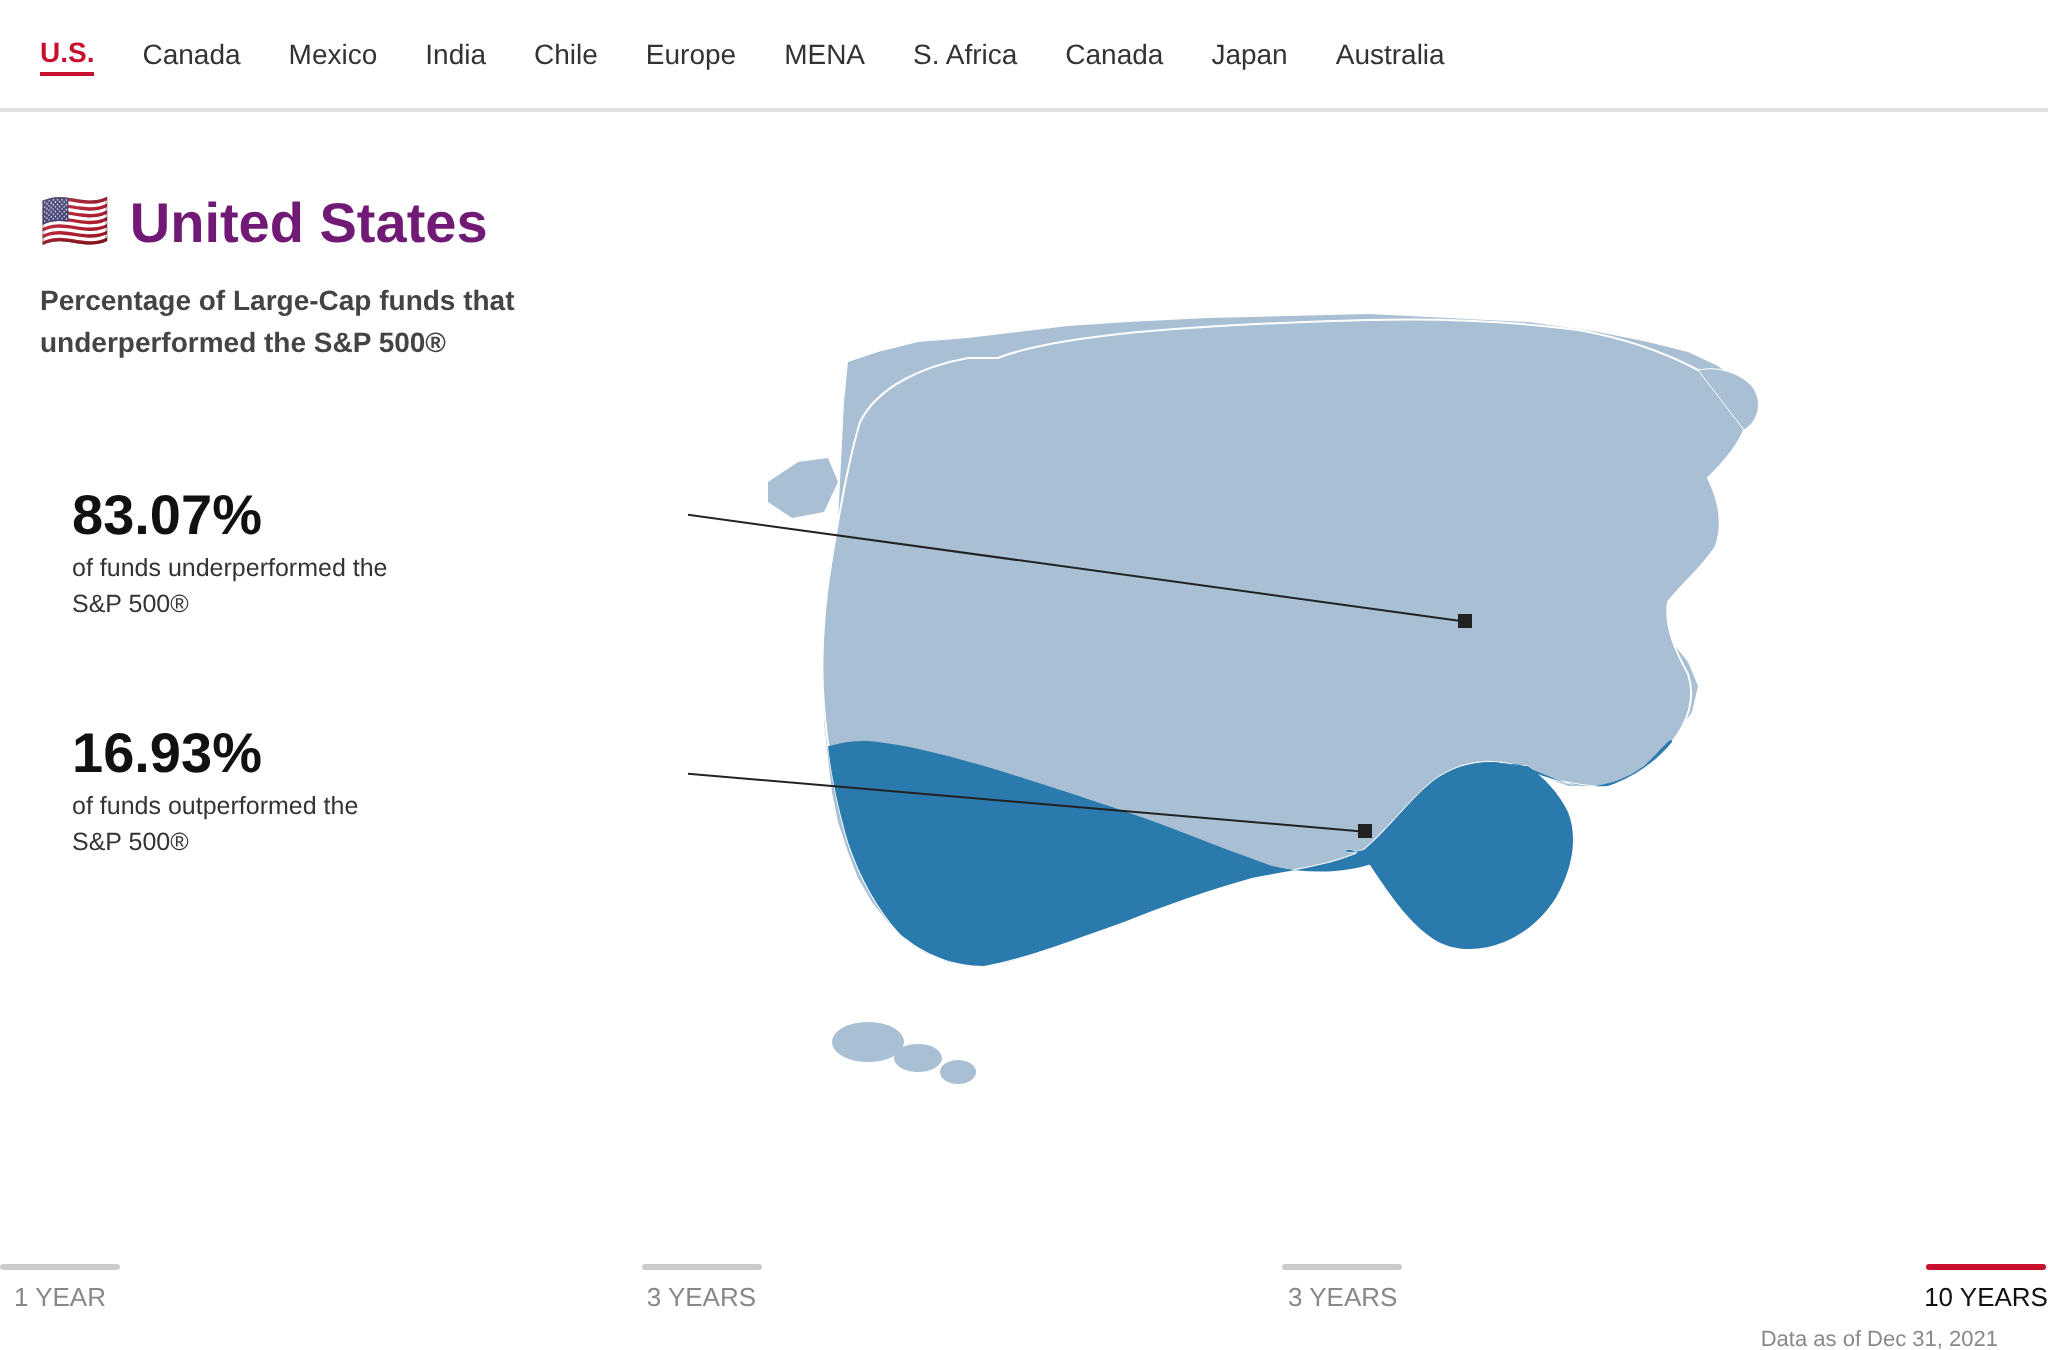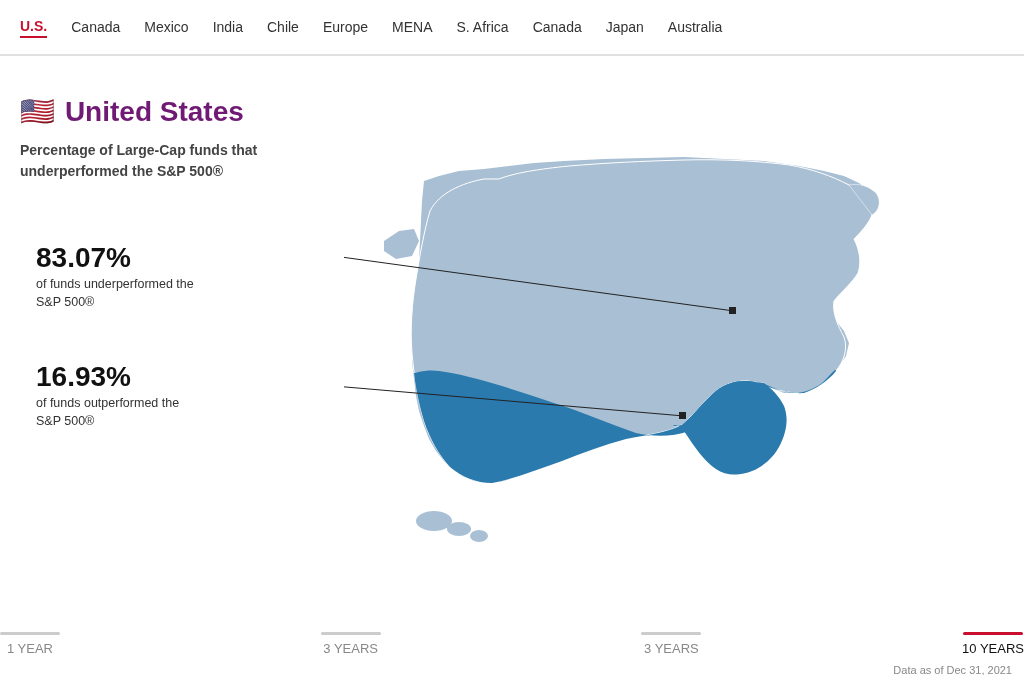--- a/index.html
+++ b/index.html
@@ -123,21 +123,21 @@
       height: 3px;
       background: #ccc;
       border-radius: 2px;
     }
     .time-tab.active .tab-line {
       background: #c8102e;
     }
     .data-source {
       position: absolute;
       bottom: 10px;
-      right: 12px;
+      right: 25px;
       font-size: 11px;
       color: #888;
       font-family: Arial, sans-serif;
     }
     .stat-section {
       margin-top: 60px;
       margin-left: 16px;
     }
     .stat-item {
       display: flex;

